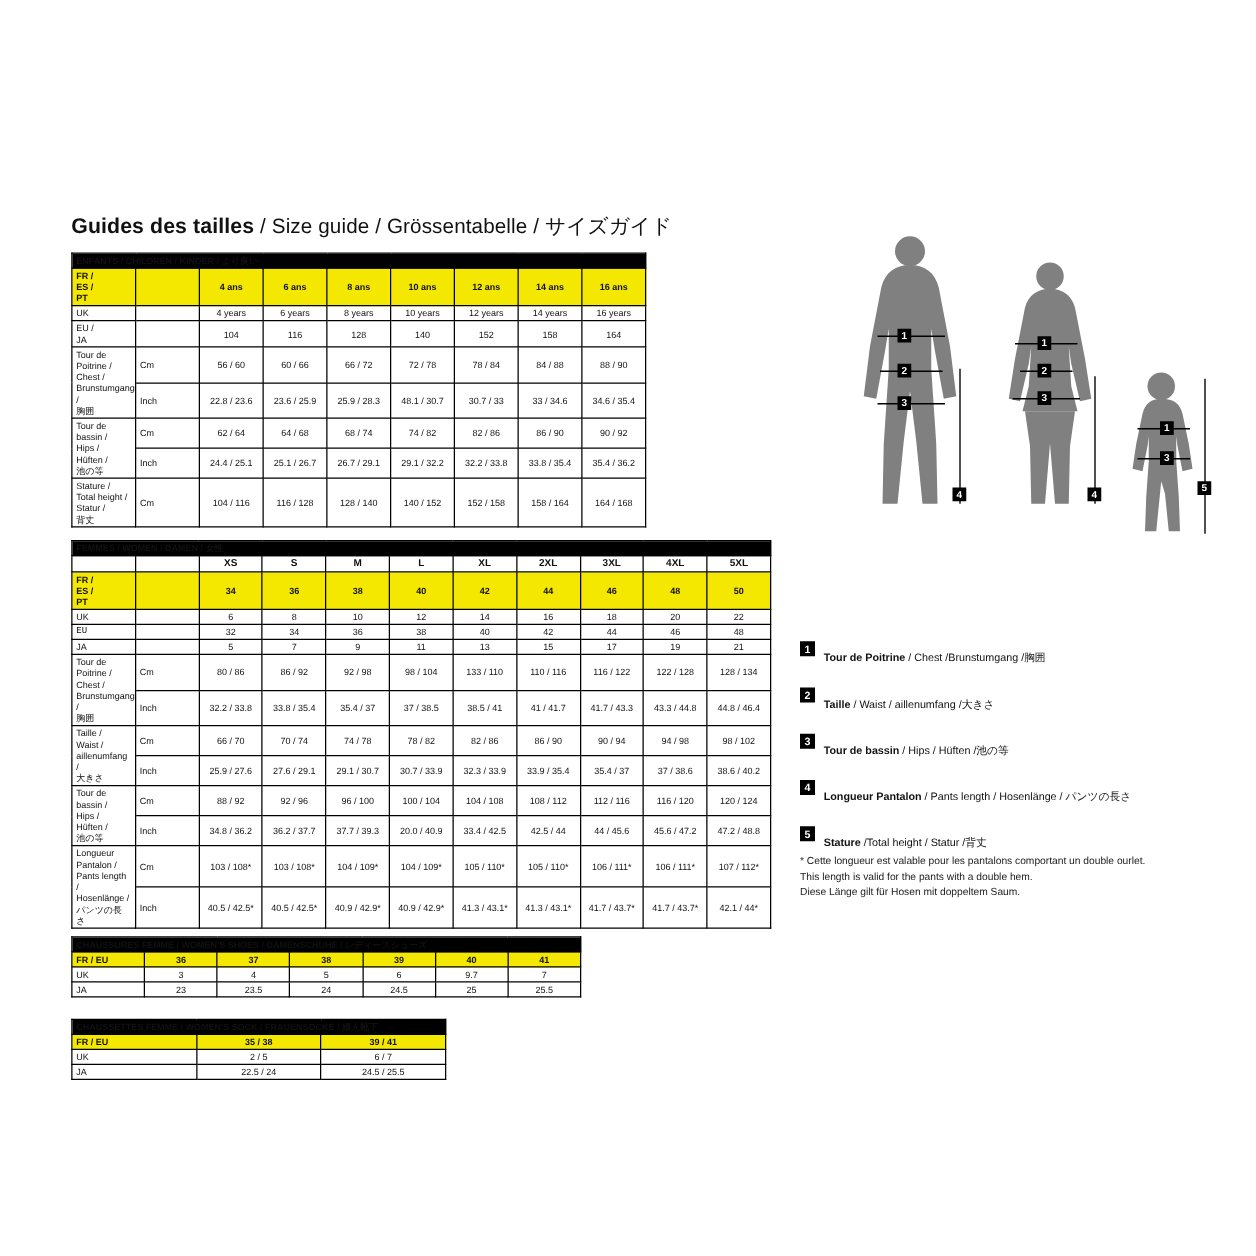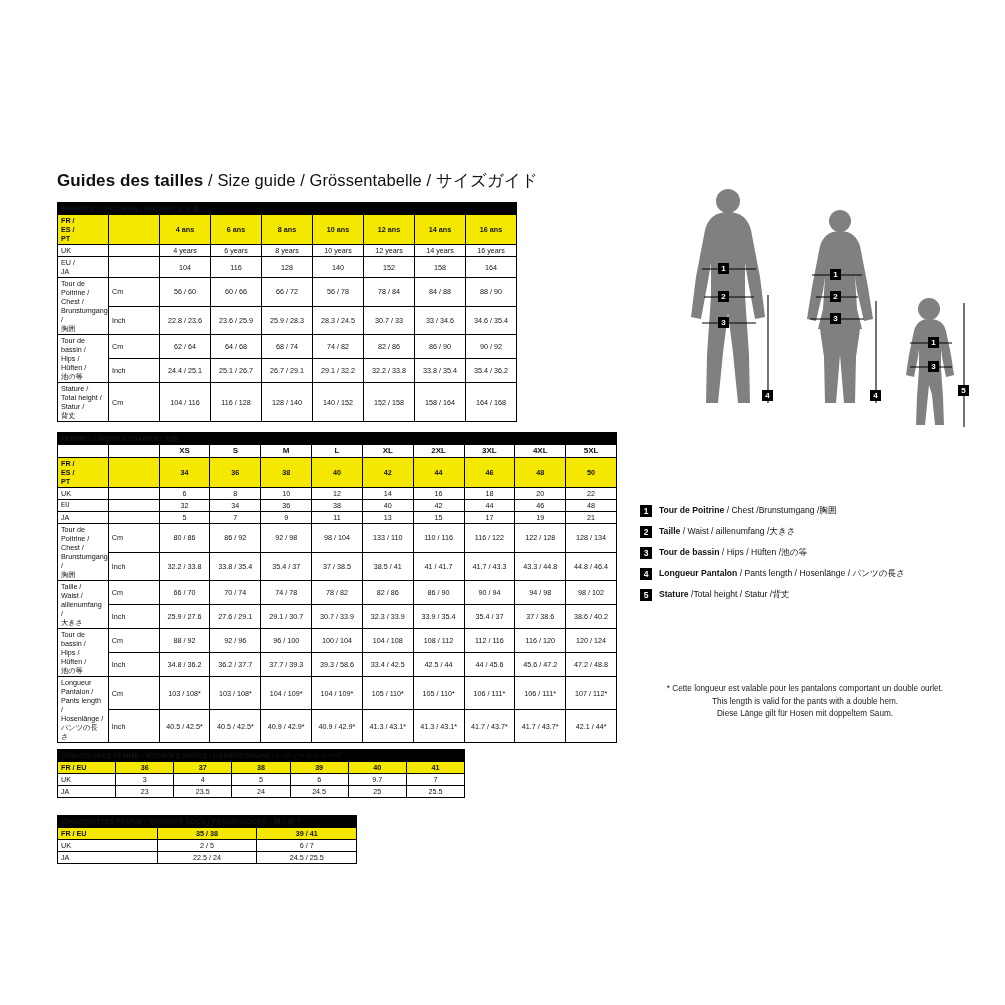--- a/index.html
+++ b/index.html
@@ -50,27 +50,27 @@
     font-size:8px;font-weight:bold;line-height:11px;text-align:center;
   }
 
   
   .legend{position:absolute;left:640px;top:505px;width:340px;}
   .legend .row{display:flex;align-items:center;margin-bottom:9px;}
   .legend .num{
     width:12px;height:12px;background:#000;color:#fff;font-size:8.5px;
     font-weight:bold;line-height:12px;text-align:center;margin-right:7px;flex:0 0 auto;
   }
-  .legend .txt{font-size:8.6px;}
+  .legend .txt{font-size:8.6px;margin-top:16px;}
   .legend .txt b{font-weight:bold;}
 
   
   .footnote{
     position:absolute;left:640px;top:683px;width:330px;
-    font-size:8.2px;line-height:1.55;color:#222;text-align:center;
+    font-size:8.2px;line-height:1.55;color:#222;
   }
 </style>
 </head>
 <body>
 
 <div class="page">
 
   <div class="title">
     <b>Guides des tailles</b><span> / Size guide / Grössentabelle / サイズガイド</span>
   </div>
@@ -112,31 +112,31 @@
           <td class="ctr">152</td>
           <td class="ctr">158</td>
           <td class="ctr">164</td>
         </tr>
         <tr>
           <td class="rowlab" rowspan="2" style="width: 96px;">Tour de Poitrine /<br>Chest /<br>Brunstumgang /<br>胸囲</td>
           <td class="unit">Cm</td>
           <td class="ctr">56 / 60</td>
           <td class="ctr">60 / 66</td>
           <td class="ctr">66 / 72</td>
-          <td class="ctr">56 / 78</td>
+          <td class="ctr">72 / 78</td>
           <td class="ctr">78 / 84</td>
           <td class="ctr">84 / 88</td>
           <td class="ctr">88 / 90</td>
         </tr>
         <tr>
           <td class="unit">Inch</td>
           <td class="ctr">22.8 / 23.6</td>
           <td class="ctr">23.6 / 25.9</td>
           <td class="ctr">25.9 / 28.3</td>
-          <td class="ctr">28.3 / 24.5</td>
+          <td class="ctr">48.1 / 30.7</td>
           <td class="ctr">30.7 / 33</td>
           <td class="ctr">33 / 34.6</td>
           <td class="ctr">34.6 / 35.4</td>
         </tr>
         <tr>
           <td class="rowlab" rowspan="2" style="width: 96px;">Tour de bassin /<br>Hips /<br>Hüften /<br>池の等</td>
           <td class="unit">Cm</td>
           <td class="ctr">62 / 64</td>
           <td class="ctr">64 / 68</td>
           <td class="ctr">68 / 74</td>
@@ -300,21 +300,21 @@
           <td class="ctr">108 / 112</td>
           <td class="ctr">112 / 116</td>
           <td class="ctr">116 / 120</td>
           <td class="ctr">120 / 124</td>
         </tr>
         <tr>
           <td class="unit">Inch</td>
           <td class="ctr">34.8 / 36.2</td>
           <td class="ctr">36.2 / 37.7</td>
           <td class="ctr">37.7 / 39.3</td>
-          <td class="ctr">39.3 / 58.6</td>
+          <td class="ctr">20.0 / 40.9</td>
           <td class="ctr">33.4 / 42.5</td>
           <td class="ctr">42.5 / 44</td>
           <td class="ctr">44 / 45.6</td>
           <td class="ctr">45.6 / 47.2</td>
           <td class="ctr">47.2 / 48.8</td>
         </tr>
         <tr>
           <td class="rowlab" rowspan="2" style="width: 98px;">Longueur Pantalon /<br>Pants length /<br>Hosenlänge /<br>パンツの長さ</td>
           <td class="unit">Cm</td>
           <td class="ctr">103 / 108*</td>

